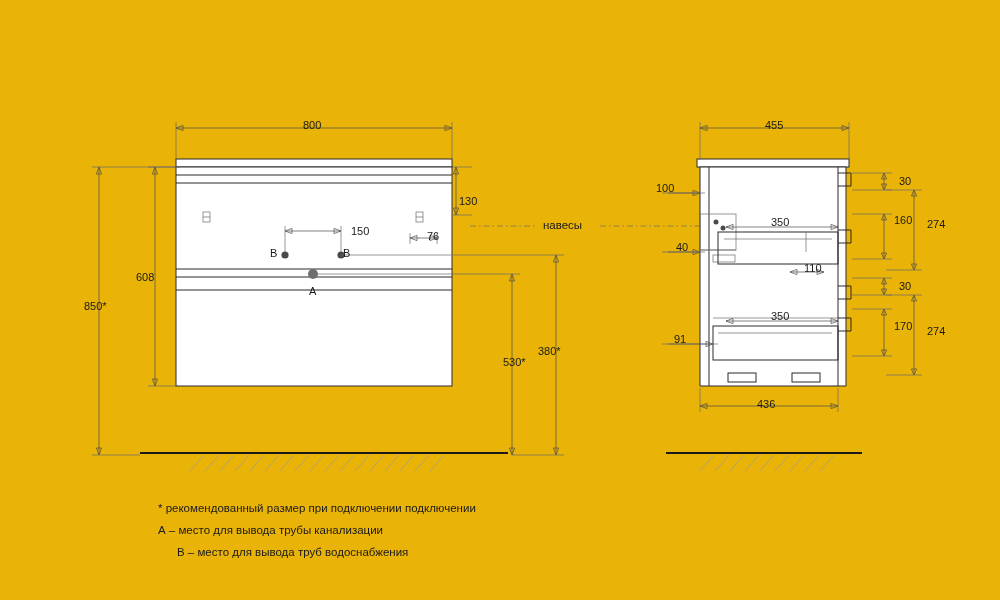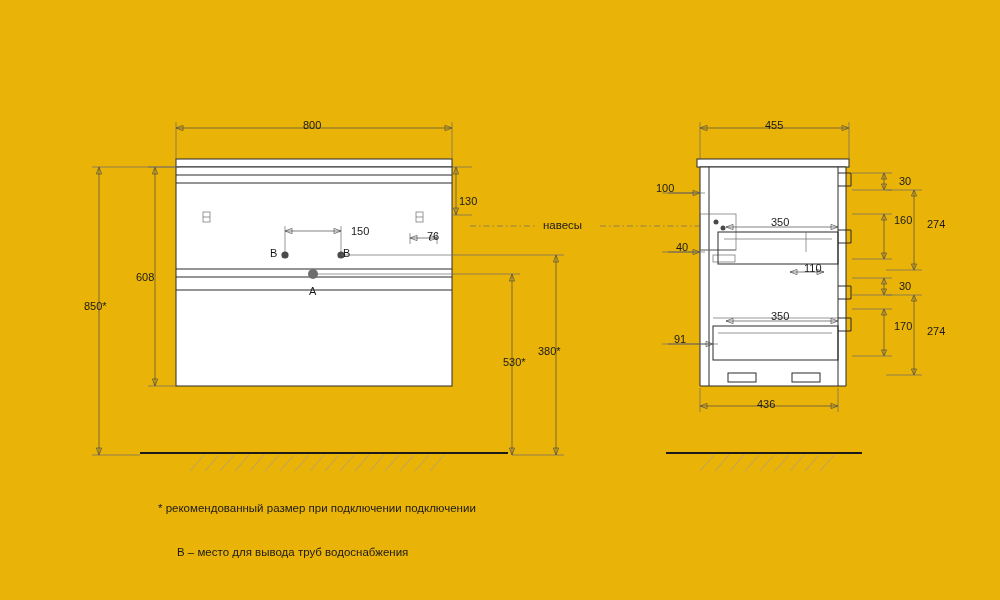--- a/index.html
+++ b/index.html
@@ -288,15 +288,16 @@
   <div class="lbl" style="left:757px; top:399px;">436</div>
 
   <div class="lbl" style="left:899px; top:176px;">30</div>
   <div class="lbl" style="left:894px; top:215px;">160</div>
   <div class="lbl" style="left:927px; top:219px;">274</div>
   <div class="lbl" style="left:899px; top:281px;">30</div>
   <div class="lbl" style="left:894px; top:321px;">170</div>
   <div class="lbl" style="left:927px; top:326px;">274</div>
 
   <div class="note" style="left:158px; top:503px;">* рекомендованный размер при подключении подключении</div>
+  <div class="note" style="left: 158px; top: 525px;">А – место для вывода трубы канализации</div>
   <div class="note" style="left: 141px; top: 547px; padding-left: 36px;">В – место для вывода труб водоснабжения</div>
 
 </div>
 
 </body></html>

